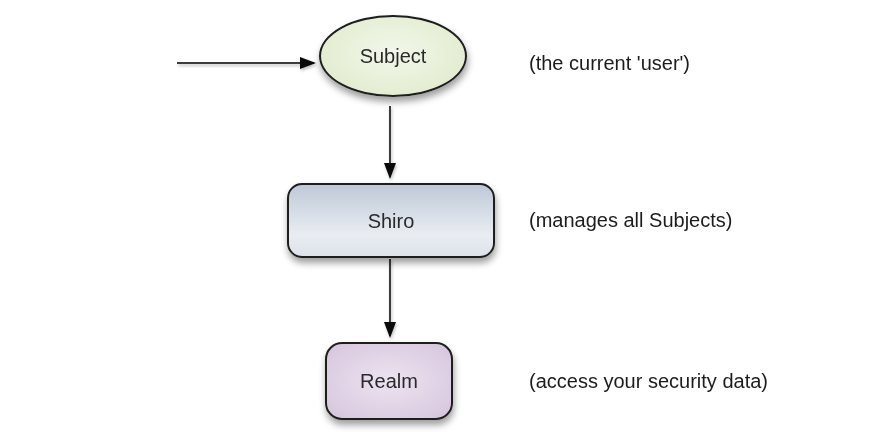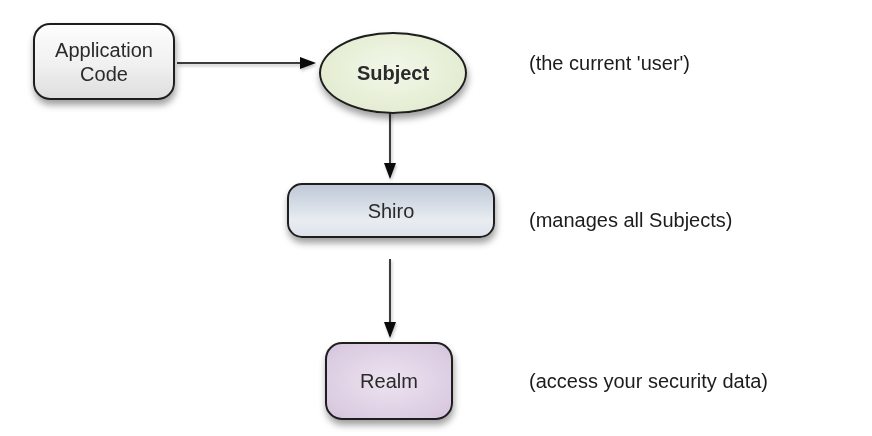--- a/index.html
+++ b/index.html
@@ -44,32 +44,31 @@
   .node-app-code {
     left: 33px; top: 23px;
     width: 142px; height: 77px;
     border-radius: 17px;
     background: linear-gradient(to bottom,
       var(--app-code-fill-top, #fdfdfd) 0%,
       #f0f0f0 55%,
       var(--app-code-fill-bottom, #dedede) 100%);
   }
   .node-subject {
-    left: 319px; top: 32px;
+    left: 319px; top: 15px;
     width: 148px; height: 82px;
     border-radius: 50%;
     background: radial-gradient(ellipse at 50% 45%,
       var(--subject-fill-center, #f2f7ea) 0%,
       #e4edd2 70%,
       var(--subject-fill-edge, #dce8c8) 100%);
-    font-weight: bold;
   }
   .node-security-manager {
     left: 287px; top: 183px;
-    width: 208px; height: 55px;
+    width: 208px; height: 75px;
     border-radius: 15px;
     background: linear-gradient(to bottom,
       var(--security-manager-fill-top, #bfc9d7) 0%,
       var(--security-manager-fill-bottom, #e9edf2) 70%,
       #dde3eb 100%);
   }
   .node-realm {
     left: 325px; top: 342px;
     width: 128px; height: 78px;
     border-radius: 17px;
@@ -100,24 +99,20 @@
     <defs>
       <marker id="ah" markerWidth="8" markerHeight="6" refX="7" refY="3" orient="auto">
         <path d="M0,0 L8,3 L0,6 Z" style="fill: var(--arrowhead, #0a0a0a)"></path>
       </marker>
     </defs>
     <line class="arrow-line" x1="177" y1="63" x2="314" y2="63" marker-end="url(#ah)"></line>
     <line class="arrow-line" x1="390" y1="106" x2="390" y2="177" marker-end="url(#ah)"></line>
     <line class="arrow-line" x1="390" y1="259" x2="390" y2="336" marker-end="url(#ah)"></line>
   </svg>
 
-  <div class="node node-app-code">
-    <span>Application</span>
-    <span>Code</span>
-  </div>
 
   <div class="node node-subject">
     <span>Subject</span>
   </div>
 
   <div class="node node-security-manager">
     <span>Shiro</span>
   </div>
 
   <div class="node node-realm">

